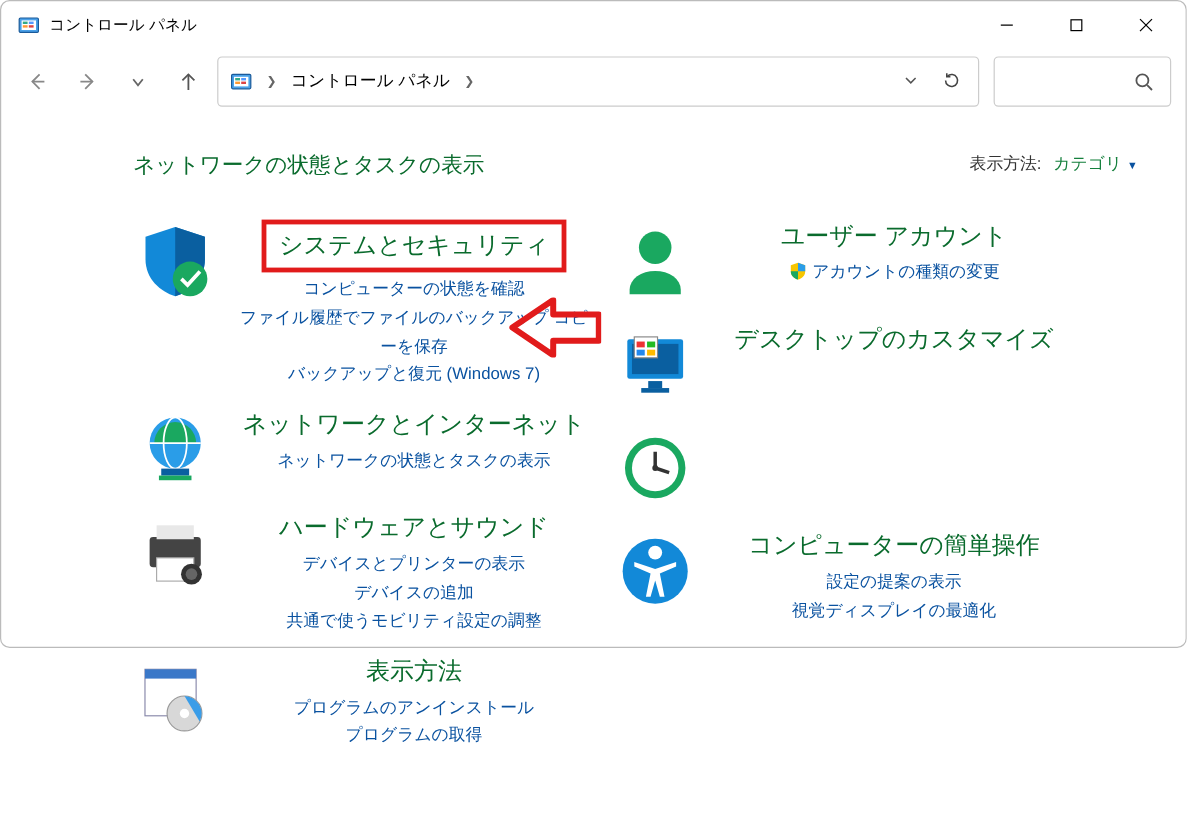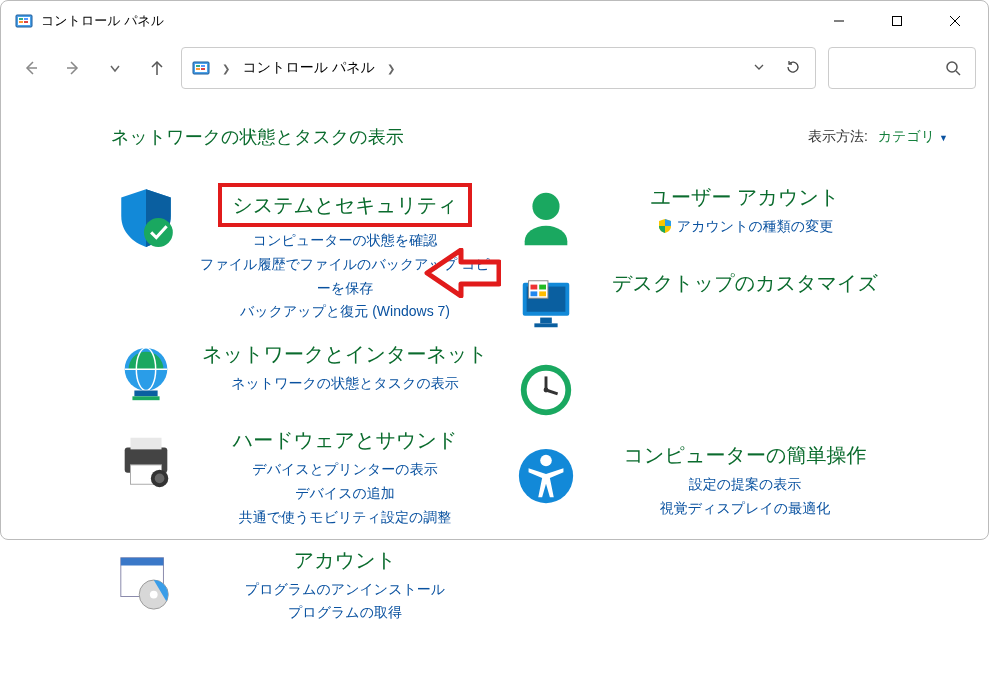--- a/index.html
+++ b/index.html
@@ -312,21 +312,21 @@
           <div class="cat-icon">
             <svg width="62" height="62" viewBox="0 0 64 64">
               <rect x="6" y="8" width="44" height="40" fill="#fff" stroke="#88a"></rect>
               <rect x="6" y="8" width="44" height="8" fill="#3a78c8"></rect>
               <circle cx="40" cy="46" r="15" fill="#d8d8d8" stroke="#999"></circle>
               <circle cx="40" cy="46" r="4" fill="#fff"></circle>
               <path d="M40 31 a15 15 0 0 1 13 22" fill="#3a9de8" stroke="none"></path>
             </svg>
           </div>
           <div class="cat-body">
-            <div class="cat-title">アカウント</div>
+            <div class="cat-title">表示方法</div>
             <span class="sublink">プログラムのアンインストール</span>
             <span class="sublink">プログラムの取得</span>
           </div>
         </div>
       </div>
 
       <div>
 
         <div class="cat">
           <div class="cat-icon">

